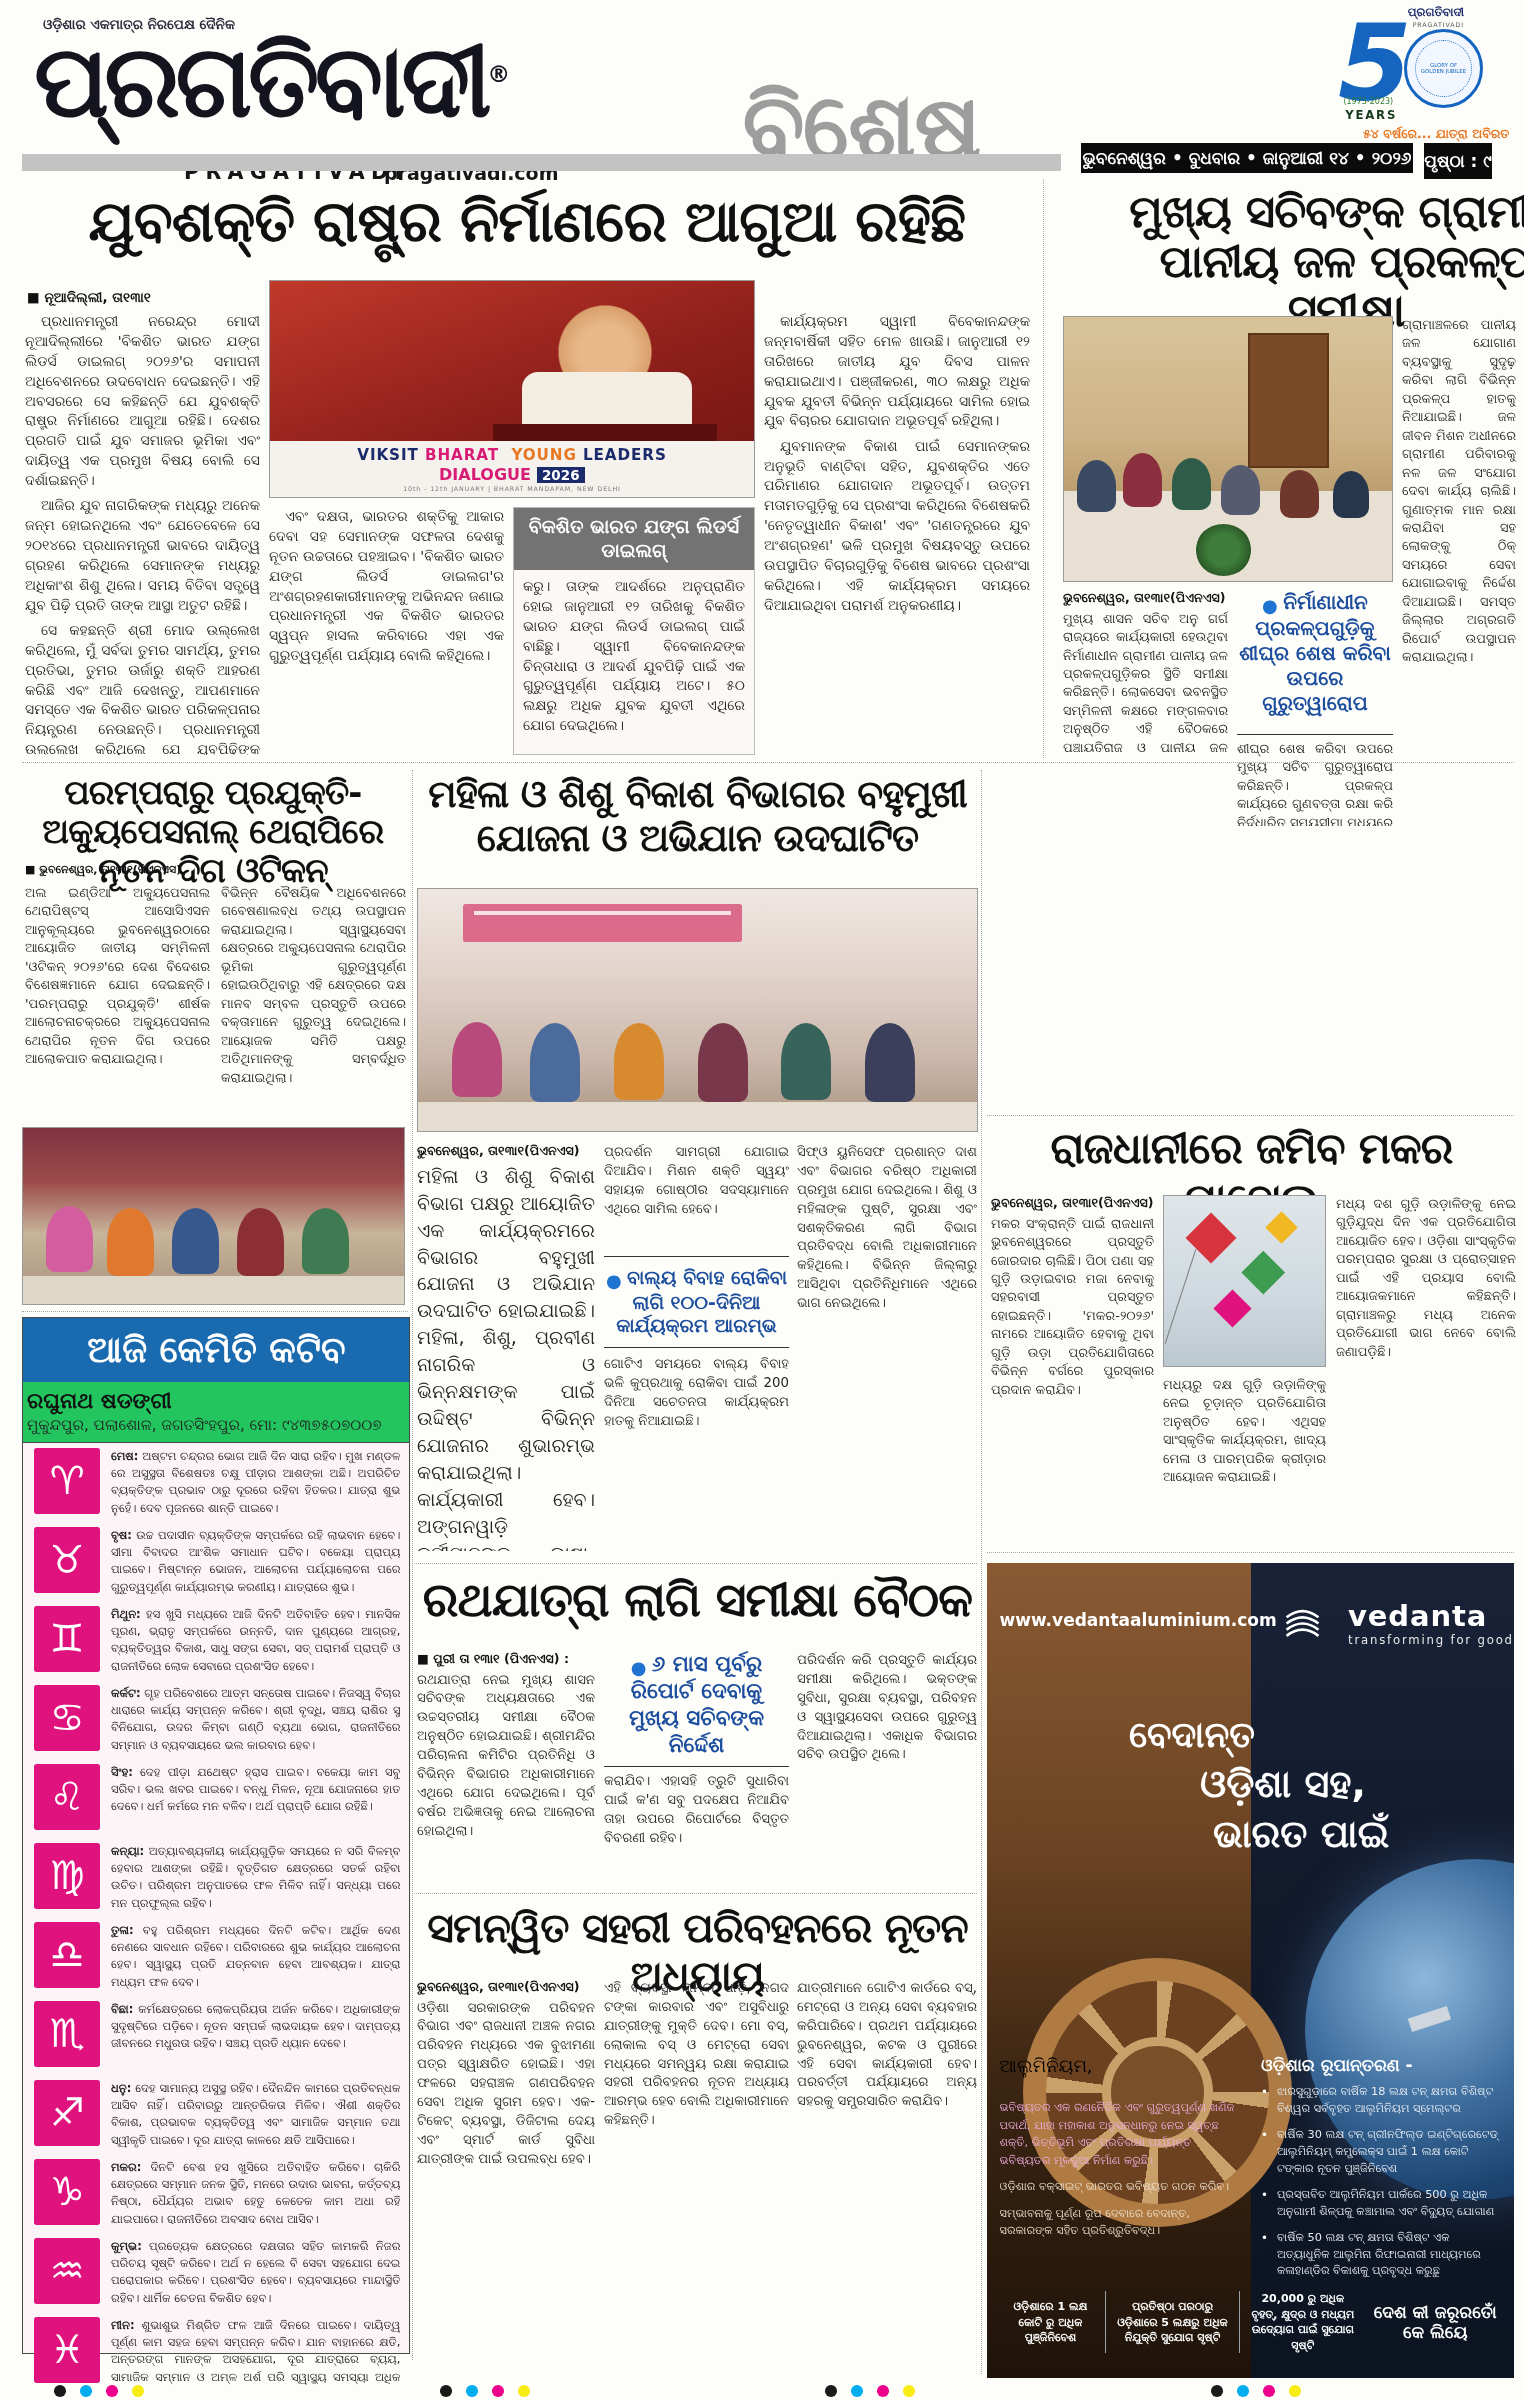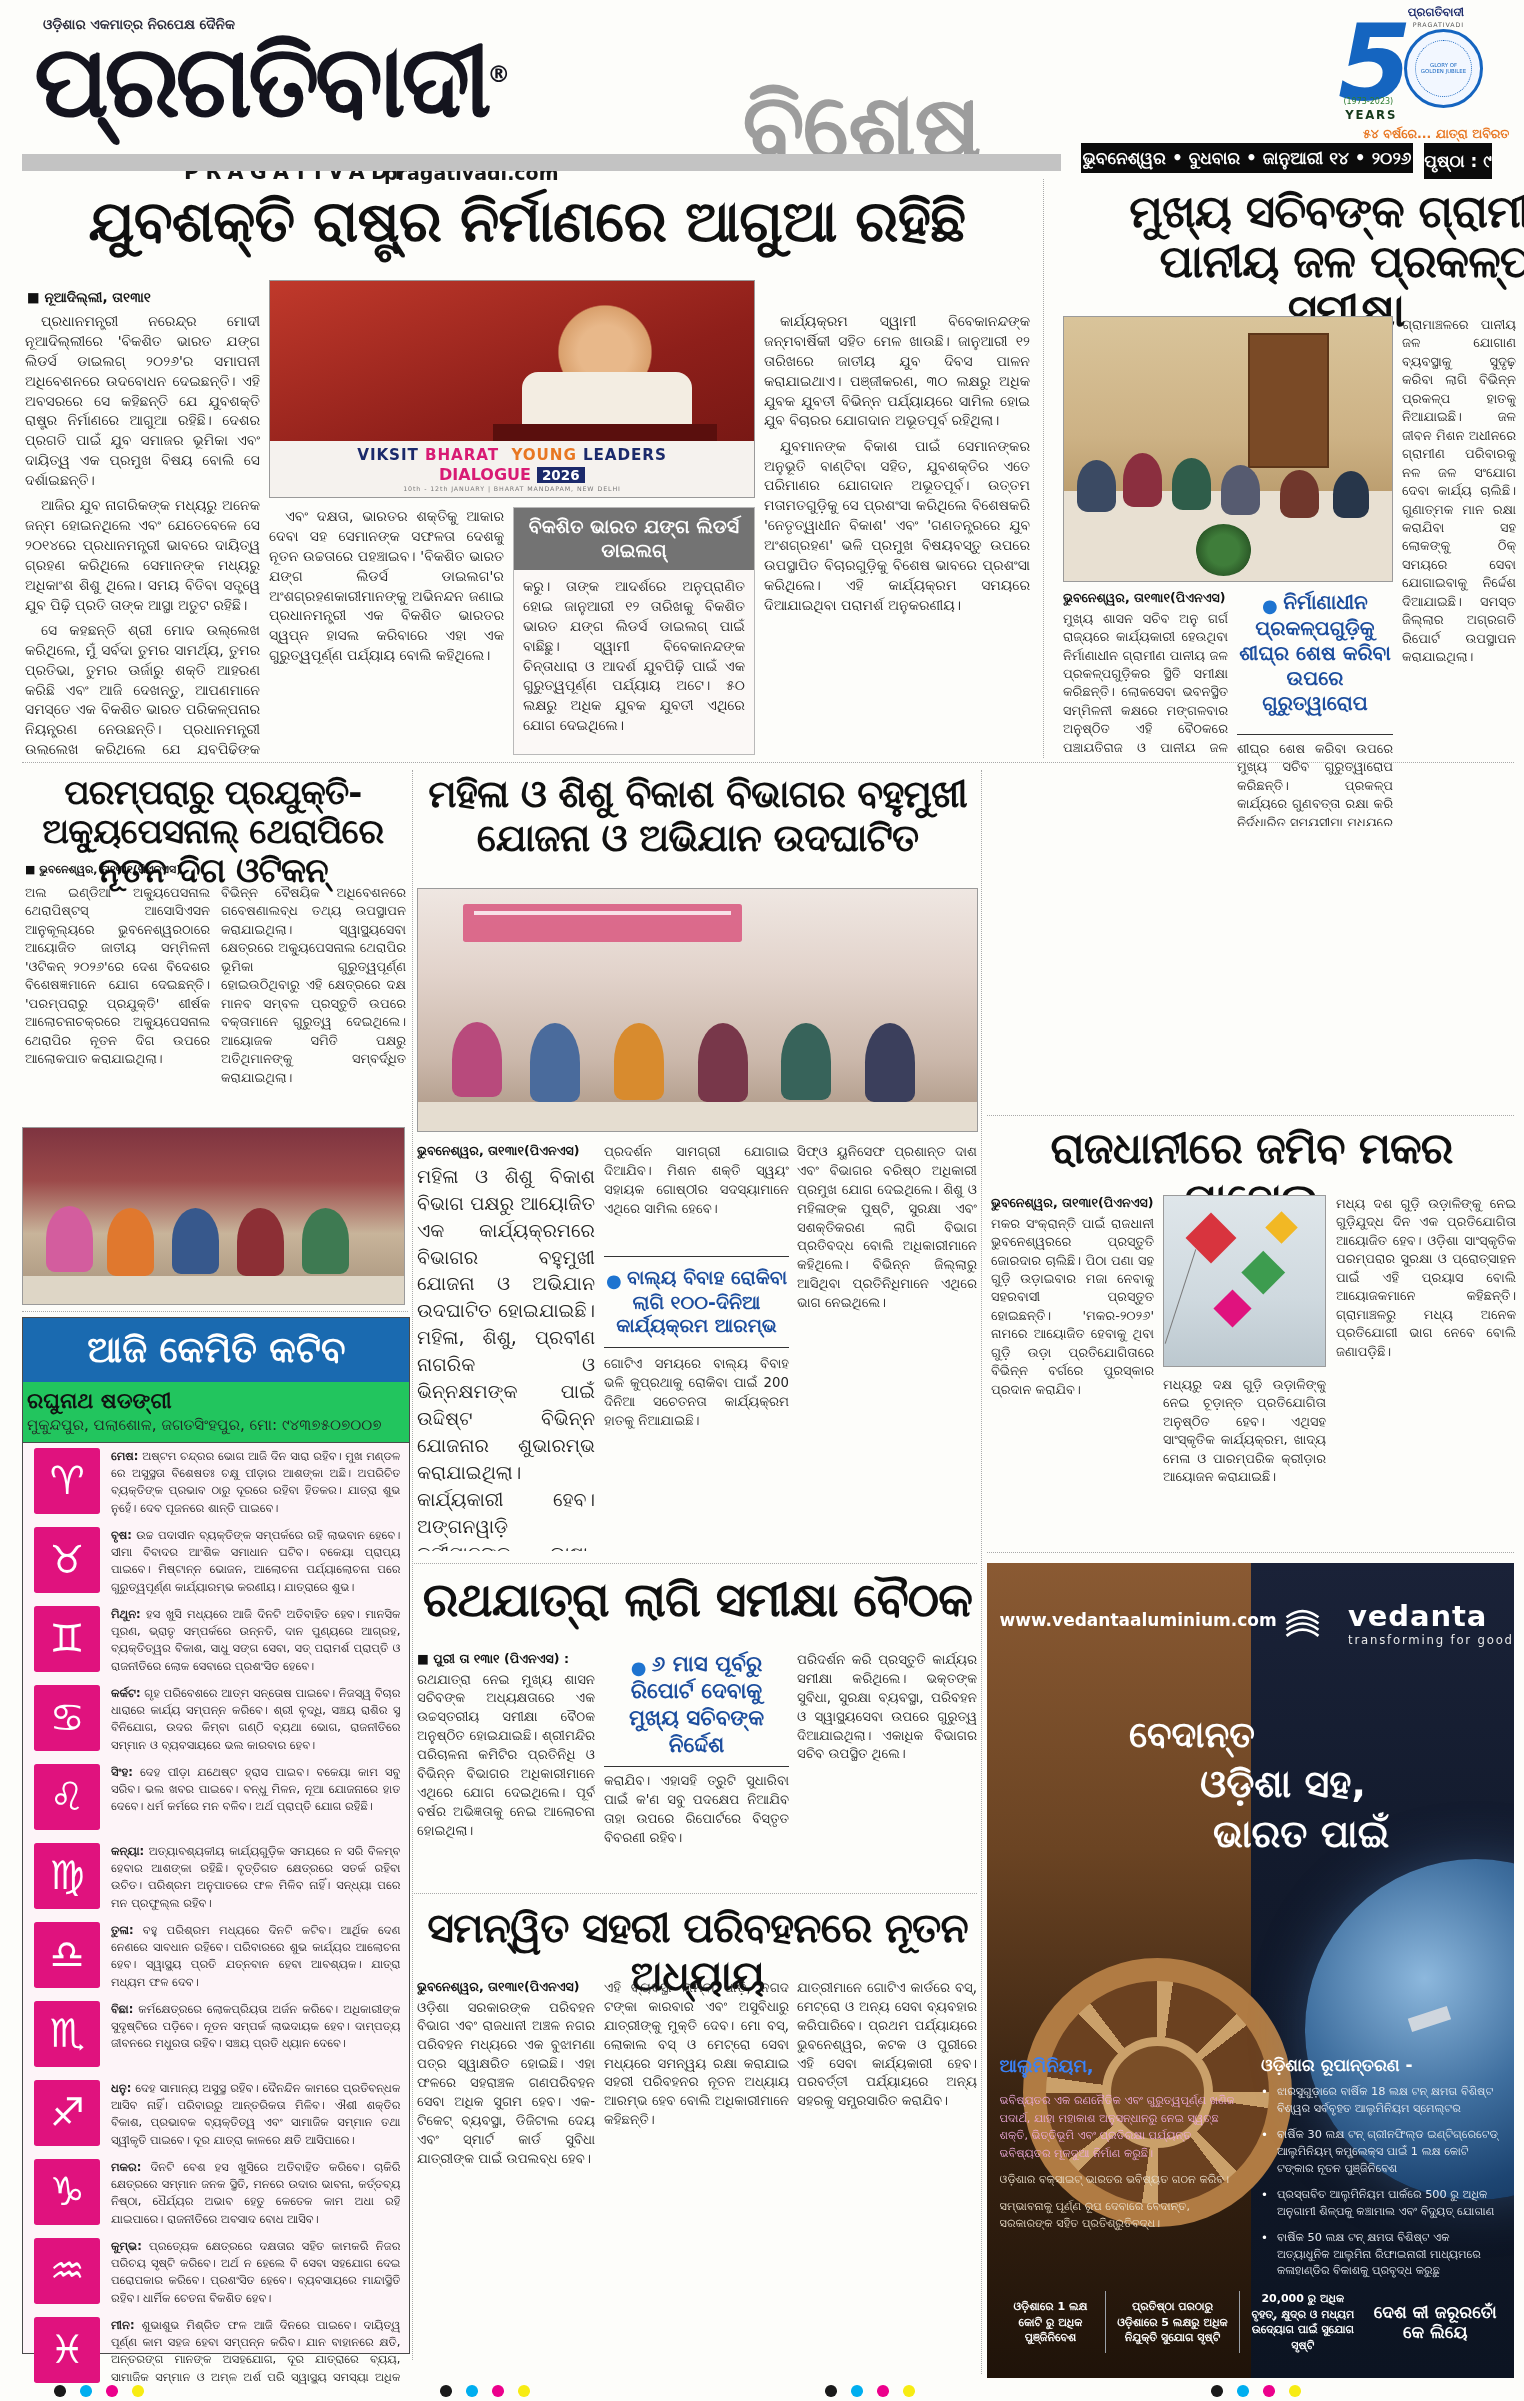--- a/index.html
+++ b/index.html
@@ -288,21 +288,21 @@
       <div>
         <div style="font-size:29px;font-weight:800;color:#fff;letter-spacing:0.9px">vedanta</div>
         <div style="font-size:11.7px;color:#e8e8e8;letter-spacing:1.8px">transforming for good</div>
       </div>
     </div>
     <div class="abs" style="left:142px;top:151px;font-size:36px;font-weight:800;color:#fff">ବେଦାନ୍ତ</div>
     <div class="abs" style="left:213px;top:199px;font-size:38px;font-weight:800;color:#fff">ଓଡ଼ିଶା ସହ,</div>
     <div class="abs" style="left:226px;top:249px;font-size:38px;font-weight:800;color:#fff">ଭାରତ ପାଇଁ</div>
 
     <div class="abs" style="left:12.6px;top:492px;width:244px">
-      <div style="font-size:18px;font-weight:700;color:#3b82f6;margin-bottom:15px">ଆଲୁମିନିୟମ,</div>
+      <div style="font-size:18px;font-weight:400;color:#000000;margin-bottom:22px">ଆଲୁମିନିୟମ,</div>
       <div style="font-size:11.3px;line-height:1.55;color:#ead">ଭବିଷ୍ୟତର ଏକ ରଣନୈତିକ ଏବଂ ଗୁରୁତ୍ୱପୂର୍ଣ୍ଣ ଖଣିଜ ପଦାର୍ଥ, ଯାହା ମହାକାଶ ଅନୁସନ୍ଧାନରୁ ନେଇ ସ୍ୱଚ୍ଛ ଶକ୍ତି, ଭିତ୍ତିଭୂମି ଏବଂ ପ୍ରତିରକ୍ଷା ପର୍ଯ୍ୟନ୍ତ ଭବିଷ୍ୟତର ମୂଳଦୁଆ ନିର୍ମାଣ କରୁଛି।</div>
       <div style="font-size:11.3px;line-height:1.55;color:#e9ddc9;margin-top:9px">ଓଡ଼ିଶାର ବକ୍ସାଇଟ୍ ଭାରତର ଭବିଷ୍ୟତ ଗଠନ କରିବ।</div>
       <div style="font-size:11.3px;line-height:1.55;color:#e9ddc9;margin-top:9px">ସମ୍ଭାବନାକୁ ପୂର୍ଣ୍ଣ ରୂପ ଦେବାରେ ବେଦାନ୍ତ, ସରକାରଙ୍କ ସହିତ ପ୍ରତିଶ୍ରୁତିବଦ୍ଧ।</div>
     </div>
 
     <div class="abs" style="left:274px;top:492px;width:240px">
       <div style="font-size:17px;font-weight:800;color:#fff;margin-bottom:9px">ଓଡ଼ିଶାର ରୂପାନ୍ତରଣ -</div>
       <div class="ad-bullet">
           <span class="bdot">•</span>
           <span class="btxt">ଝାରସୁଗୁଡ଼ାରେ ବାର୍ଷିକ 18 ଲକ୍ଷ ଟନ୍ କ୍ଷମତା ବିଶିଷ୍ଟ ବିଶ୍ୱର ସର୍ବବୃହତ ଆଲୁମିନିୟମ ସ୍ମେଲ୍ଟର</span>

